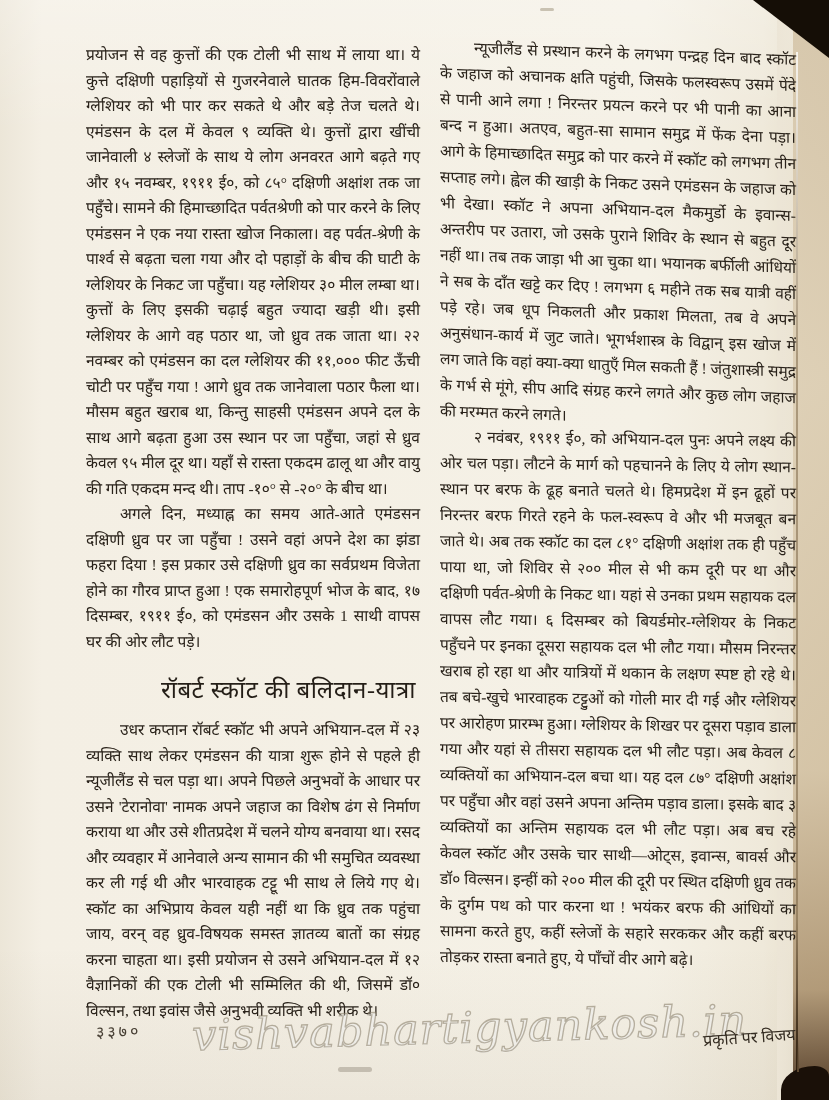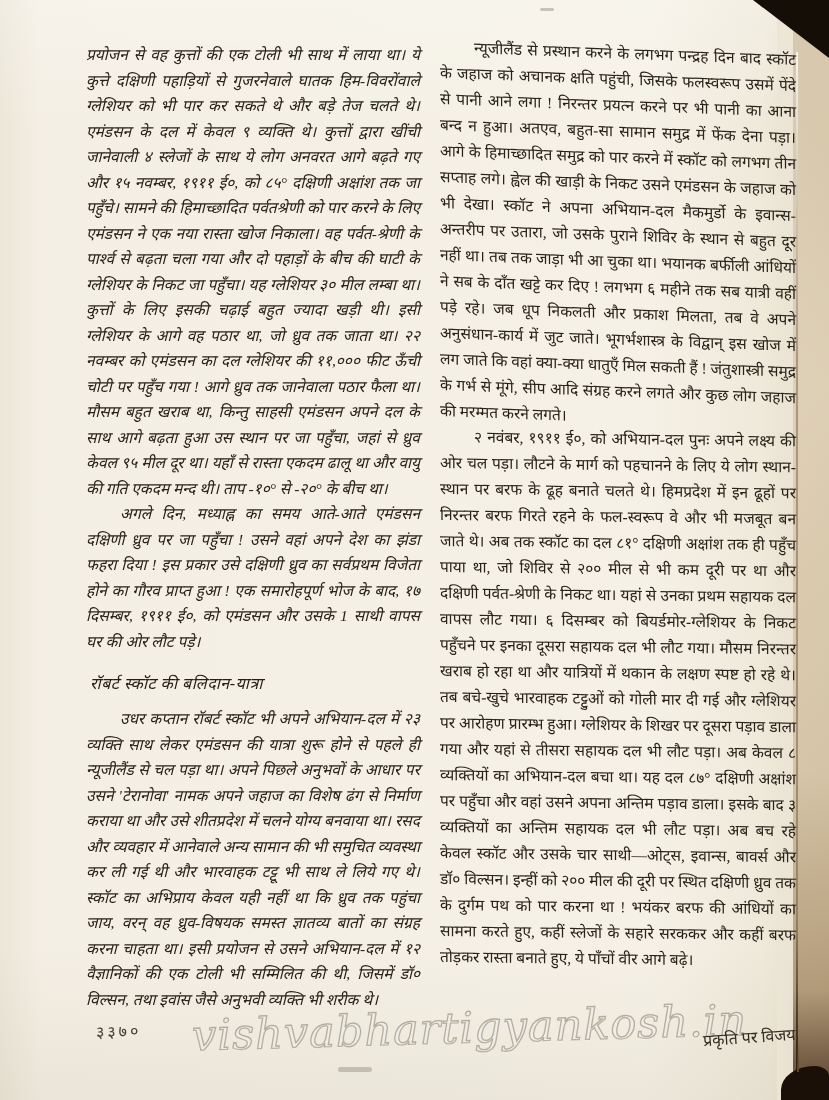--- a/index.html
+++ b/index.html
@@ -42,35 +42,35 @@
     position:absolute; left:338px; bottom:28px; width:34px; height:5px;
     background:#b9b2a5; border-radius:3px; opacity:.8;
   }
   .top-speck {
     position:absolute; top:8px; left:540px; width:14px; height:3px;
     background:#c9c2b2; border-radius:2px;
   }
   
   .content { position:absolute; left:86px; top:34px; width:712px; display:flex; gap:20px; }
   .col { box-sizing:border-box; }
-  .col-left  { width:334px; padding-top:8px;font-style:italic; }
+  .col-left  { width:334px; padding-top:8px; }
   .col-right { width:356px; }
   .para {
     margin:0; text-align:justify;
     font-size:15.5px; line-height:25.5px;
     text-justify:inter-word;
     color:#29221a;
   }
   .col-right .para { line-height:26px; }
   .indent { text-indent:2.2em; }
   .tilt-strong { transform:skewY(2.1deg); transform-origin:0 0; }
   .tilt-soft   { transform:skewY(0.7deg); transform-origin:0 0; }
   .section-heading {
-    margin:18px 4px 12px; text-align:left;
-    font-size:16px; font-weight:400; letter-spacing:.5px; color:#241e17;
+    margin:18px 4px 12px; text-align:right;
+    font-size:24px; font-weight:400; letter-spacing:.5px; color:#241e17;
   }
   
   .page-number {
     position:absolute; left:96px; top:1020px;
     font-size:16px; letter-spacing:3px; color:#463e33; transform:rotate(-2deg);
   }
   .running-title {
     position:absolute; right:34px; top:1026px;
     font-size:16px; color:#332b21; transform:rotate(-4deg);
   }

